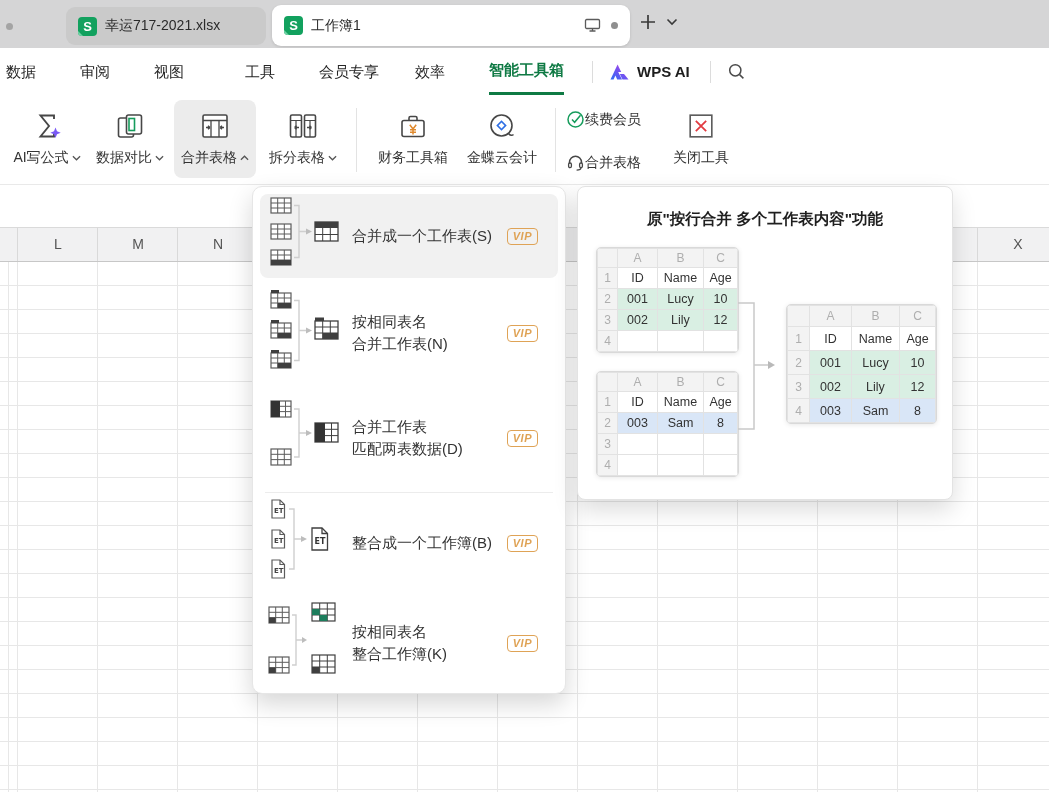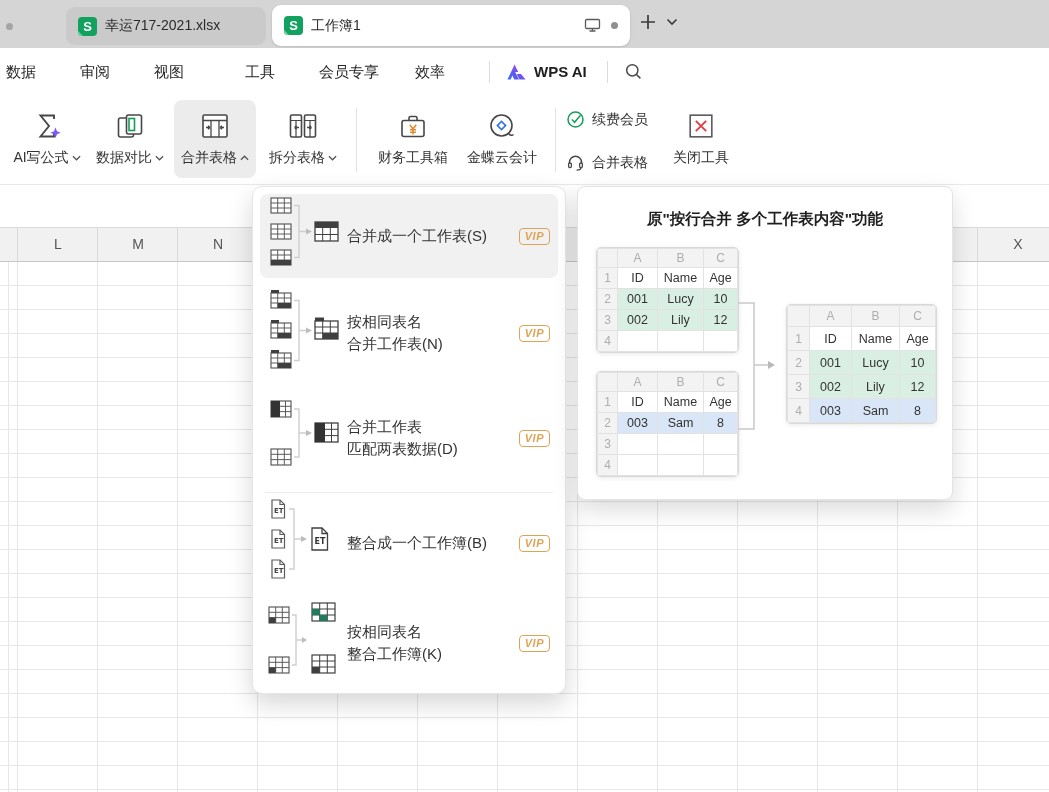--- a/index.html
+++ b/index.html
@@ -34,44 +34,44 @@
   .search-btn{display:flex;align-items:center;}
 
   
   .ribbon{position:absolute;left:0;top:95px;width:100%;height:90px;background:#fff;border-bottom:1px solid #e9e9e9;display:flex;align-items:flex-start;padding:5px 0 0 6px;}
   .rbtn{display:flex;flex-direction:column;align-items:center;padding-top:7px;height:78px;border-radius:8px;flex:none;}
   .rbtn .icon{height:38px;display:flex;align-items:center;justify-content:center;}
   .rbtn .rlabel{margin-top:4px;font-size:14px;color:#333;display:flex;align-items:center;gap:3px;white-space:nowrap;}
   .rbtn.active{background:#ececec;}
   .rsep{width:1px;height:64px;background:#e3e3e3;margin:8px 10px 0 10px;flex:none;}
   .rstack{display:flex;flex-direction:column;justify-content:space-between;height:72px;padding-top:10px;flex:none;width:100px;}
-  .rsmall{display:flex;align-items:center;gap:7px;font-size:14px;color:#333;}
+  .rsmall{display:flex;align-items:center;font-size:14px;color:#333;}
   .caret{flex:none;}
 
   
   .sheet{position:absolute;left:0;top:185px;width:100%;height:607px;background:#fff;}
   .formula-strip{height:42px;background:#fff;}
   .colheader{position:relative;height:35px;background:#f1f1f2;border-top:1px solid #dadada;border-bottom:1px solid #c7c7c7;
     background-image:repeating-linear-gradient(to right,transparent 0 79px,#d9d9d9 79px 80px);background-position:18px 0;}
   .colheader .corner{position:absolute;left:0;top:0;width:18px;height:100%;background:#f1f1f2;border-right:1px solid #d9d9d9;}
   .colletter{position:absolute;top:0;width:80px;text-align:center;line-height:33px;font-size:14px;color:#555;}
   .grid{position:absolute;left:0;top:77px;right:0;bottom:0;background-color:#fff;
     background-image:repeating-linear-gradient(to bottom,transparent 0 23px,#e7e7e7 23px 24px),
                      repeating-linear-gradient(to right,transparent 0 79px,#e7e7e7 79px 80px);
     background-position:0 0,18px 0;}
   .rowheader-line{position:absolute;left:17px;top:77px;bottom:0;width:1px;background:#e7e7e7;}
 
   
   .dropdown{position:absolute;left:252px;top:186px;width:314px;height:508px;background:#fff;border:1px solid #e6e6e6;border-radius:10px;box-shadow:0 10px 24px rgba(0,0,0,.16);z-index:6;}
   .mi{position:absolute;left:7px;right:7px;display:flex;align-items:center;padding-left:4px;border-radius:8px;}
   .mi.hl{background:#f1f1f1;}
   .mi .cluster{width:76px;flex:none;}
-  .mi-label{flex:1;font-size:15px;color:#333;line-height:1.5;padding-left:7px;}
+  .mi-label{flex:1;font-size:15px;color:#333;line-height:1.5;padding-left:12px;}
   .mi-label .l2:empty{display:none;}
-  .vip{flex:none;margin-right:8px;border:1.5px solid var(--vip);color:var(--vip);font-size:11px;font-style:italic;font-weight:bold;padding:0 5px;height:17px;line-height:15px;border-radius:4px;letter-spacing:.5px;}
+  .vip{flex:none;margin-right:20px;border:1.5px solid var(--vip);color:var(--vip);font-size:11px;font-style:italic;font-weight:bold;padding:0 5px;height:17px;line-height:15px;border-radius:4px;letter-spacing:.5px;}
   .dsep{position:absolute;left:12px;right:12px;top:305px;height:1px;background:#ececec;}
 
   
   .preview{position:absolute;left:577px;top:186px;width:376px;height:314px;background:#fff;border:1px solid #e3e3e3;border-radius:8px;box-shadow:0 10px 24px rgba(0,0,0,.14);z-index:6;}
   .pv-title{text-align:center;margin-top:22px;font-size:15.5px;font-weight:600;color:#1f1f1f;}
   .mtwrap{position:absolute;border:1px solid #d9d9d9;border-radius:5px;overflow:hidden;box-shadow:0 1px 5px rgba(0,0,0,.09);background:#fff;}
   .mtwrap.t0{left:18px;top:60px;}
   .mtwrap.t1{left:18px;top:184px;}
   .mtwrap.t2{left:208px;top:117px;}
   table.mt{border-collapse:collapse;font-size:12.5px;}
@@ -146,20 +146,21 @@
   </div>
 </div>
 
 <div class="menubar">
   <span class="menu-item" style="margin-right:44px">数据</span>
   <span class="menu-item" style="margin-right:44px">审阅</span>
   <span class="menu-item" style="margin-right:61px">视图</span>
   <span class="menu-item" style="margin-right:44px">工具</span>
   <span class="menu-item" style="margin-right:36px">会员专享</span>
   <span class="menu-item" style="margin-right:44px">效率</span>
+  <span class="menu-item active" style="margin-right:28px">智能工具箱</span>
   <span class="msep"></span>
   <span class="wpsai" style="margin-left:16px">
     <svg width="21" height="18" viewBox="0 0 21 18">
       <defs>
         <linearGradient id="aig" x1="0" y1="1" x2="1" y2="0">
           <stop offset="0" stop-color="#2b6ef5"></stop>
             <stop offset="0.55" stop-color="#7a4ff0"></stop>
             <stop offset="1" stop-color="#e84fd0"></stop>
         </linearGradient>
       </defs>

